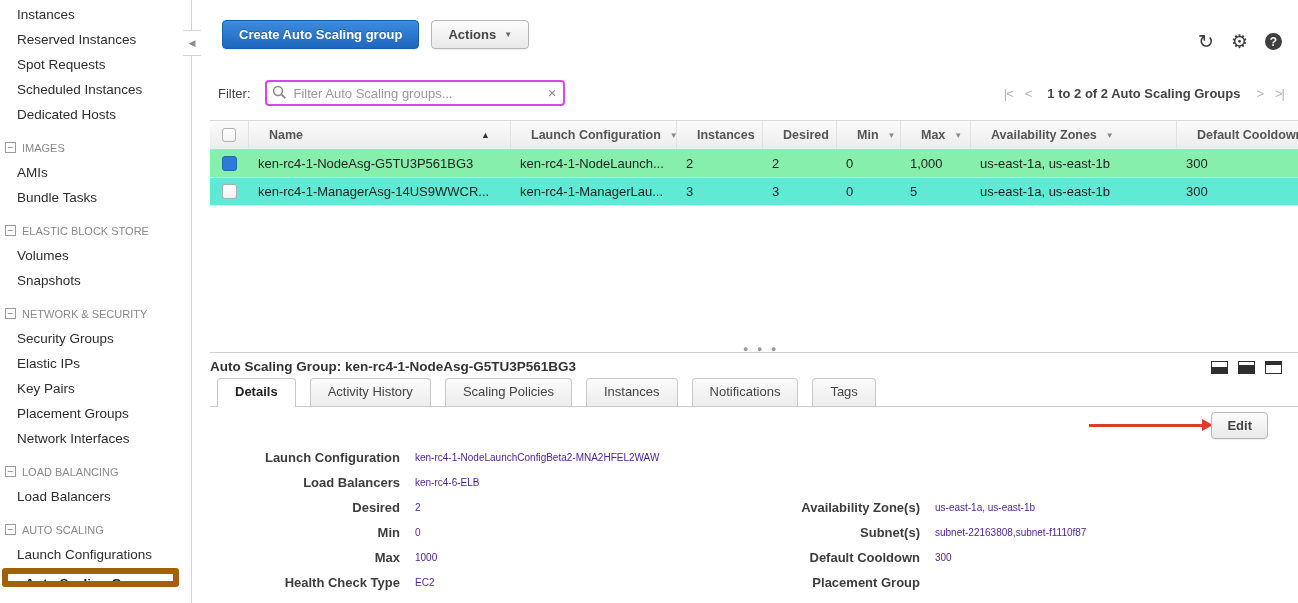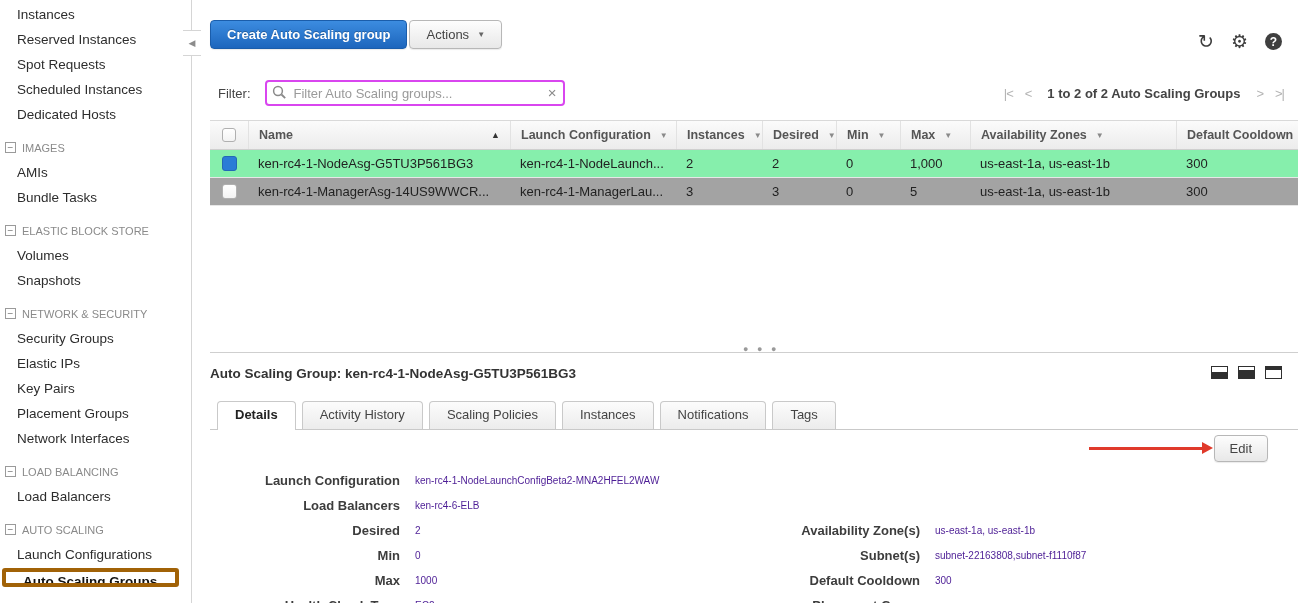--- a/index.html
+++ b/index.html
@@ -9,35 +9,35 @@
 
   
   .sidebar { width:192px; flex:none; border-right:1px solid #d5d5d5; padding-top:2px; background:#fff; }
   .side-link { height:25px; line-height:25px; padding-left:17px; font-size:13.5px; color:#2d2d2d;
     cursor:pointer; white-space:nowrap; overflow:hidden; }
   .side-section { margin-top:8px; height:25px; display:flex; align-items:center; gap:6px;
     padding-left:5px; color:#8a8a8a; font-size:11px; white-space:nowrap; cursor:pointer; }
   .section-box { width:11px; height:11px; border:1px solid #9a9a9a; color:#777; font-size:10px;
     line-height:9px; text-align:center; flex:none; background:#fff; }
   .side-link.selected { height:19px; line-height:19px; margin:1px 12px 1px 2px; 
-    border:4px solid #a16207; border-radius:3px; font-weight:bold; color:#111; }
+    border:6px solid #a16207; border-radius:3px; font-weight:bold; color:#111; }
   .collapse-tab { position:absolute; left:183px; top:30px; width:18px; height:26px;
     display:flex; align-items:center; justify-content:center; color:#8c8c8c; font-size:9px;
     cursor:pointer; z-index:5; background:#fff; border:1px solid #d5d5d5; border-left:none; border-right:none; }
 
   
   .content { position:relative; flex:1; padding:0 0 0 18px; background:#fff; }
 
-  .toolbar { margin-top:20px; height:29px; display:flex; align-items:center; gap:2px; }
+  .toolbar { margin-top:20px; height:29px; display:flex; align-items:center; gap:12px;margin-left:12px; }
   .btn { display:inline-flex; align-items:center; height:29px; padding:0 16px; border-radius:4px;
     font-size:13px; cursor:pointer; box-shadow:0 1px 1px rgba(0,0,0,.08); }
   .btn.primary { background:linear-gradient(#3c8ce0,#1d66bd); border:1px solid #1a5dab;
     color:#fff; font-weight:bold; text-shadow:0 -1px 0 rgba(0,0,0,.25); }
   .btn.default { background:linear-gradient(#fdfdfd,#e8e8e8); border:1px solid #b7b7b7;
-    color:#444; font-weight:normal; }
+    color:#444; font-weight:bold; }
   .btn .caret { font-size:8px; color:#666; margin-left:8px; }
   .top-icons { position:absolute; right:16px; top:32px; display:flex; align-items:center; gap:17px; }
   .tool-icon { font-size:19px; color:#3c3c3c; cursor:pointer; line-height:1; }
   .help-circle { width:17px; height:17px; border-radius:50%; background:#3f3f3f; color:#fff;
     font-size:12px; font-weight:bold; display:flex; align-items:center; justify-content:center; cursor:pointer; }
 
   .filter-row { margin-top:30px; height:28px; display:flex; align-items:center; padding-right:14px; }
   .filter-label { font-weight:normal; color:#444; margin:0 14px 0 8px; }
   .search-wrap { position:relative; width:300px; height:26px; }
   .search-wrap input { width:100%; height:26px; border:2px solid #d946ef; border-radius:4px;
@@ -47,51 +47,51 @@
   .search-icon { position:absolute; left:7px; top:5px; }
   .clear-x { position:absolute; right:8px; top:4px; color:#8a8a8a; font-size:15px; cursor:pointer; }
   .pagination { margin-left:auto; display:flex; align-items:center; gap:12px; }
   .pg { color:#b3b3b3; font-size:13px; letter-spacing:-1px; cursor:pointer; }
   .pg-text { font-weight:bold; color:#444; margin:0 4px; }
 
   
   .grid { display:grid; grid-template-columns:38px 262px 166px 86px 74px 64px 70px 206px minmax(0,1fr); }
   .thead { margin-top:13px; height:30px; background:linear-gradient(#fbfbfb,#ececec);
     border-top:1px solid #d9d9d9; border-bottom:1px solid #cfcfcf; }
-  .th { display:flex; align-items:center; padding:0 10px; font-size:12.5px; font-weight:bold;
+  .th { display:flex; align-items:center; padding:0 20px; font-size:12.5px; font-weight:bold;
     color:#555; white-space:nowrap; overflow:hidden; cursor:pointer; border-left:1px solid #e2e2e2; }
   .th:first-child { border-left:none; justify-content:center; padding:0; }
   .sort { font-size:8px; color:#8a8a8a; margin-left:9px; }
   .sort.asc { font-size:9px; color:#333; margin-left:auto; }
-  .trow { height:28px; border-bottom:1px solid #e7e7e7; cursor:pointer; background:#a3a3a3; }
+  .trow { height:28px; border-bottom:1px solid #e7e7e7; cursor:pointer; background:#5eead4; }
   .trow.selected { background:#86efac; }
   .td { display:flex; align-items:center; padding:0 10px; font-size:13px; color:#222;
     white-space:nowrap; overflow:hidden; }
   .td:first-child { justify-content:center; padding:0; }
   .cb { width:15px; height:15px; border:1px solid #b0b0b0; border-radius:3px;
     background:linear-gradient(#fff,#f3f3f3); cursor:pointer; }
   .cb.small { width:14px; height:14px; }
   .cb.checked { background:#2a7cd6; border-color:#2368b5; }
 
   
   .split-divider { margin-top:146px; border-top:1px solid #cfcfcf; position:relative; cursor:row-resize; }
   .dots { position:absolute; left:49%; top:-9px; color:#9a9a9a; font-size:9px; letter-spacing:3px; }
 
   
-  .detail-header { margin-top:13px; height:21px; display:flex; align-items:flex-start; padding-right:16px; }
+  .detail-header { height:21px; display:flex; align-items:flex-end; padding-right:16px; }
   .detail-title { font-weight:bold; font-size:13.5px; color:#333; }
   .pane-icons { margin-left:auto; display:flex; gap:10px; }
   .pane { width:17px; height:13px; border:1px solid #2f2f2f; position:relative; background:#fff;
     display:inline-block; cursor:pointer; }
   .pane.p1::after { content:''; position:absolute; left:0; right:0; bottom:0; height:6px; background:#2f2f2f; }
   .pane.p2 { background:#2f2f2f; }
   .pane.p2::after { content:''; position:absolute; left:0; right:0; top:0; height:3px; background:#fff; }
   .pane.p3::after { content:''; position:absolute; left:0; right:0; top:0; height:3px; background:#2f2f2f; }
 
-  .tabs { margin-top:14px; height:29px; display:flex; gap:6px; padding-left:7px;
+  .tabs { margin-top:4px; height:29px; display:flex; gap:14px; padding-left:7px;
     border-bottom:1px solid #c9c9c9; }
   .tab { height:28px; line-height:26px; padding:0 17px; border:1px solid #c9c9c9; border-bottom:none;
     border-radius:4px 4px 0 0; background:linear-gradient(#fcfcfc,#ececec); color:#444;
     font-size:13px; cursor:pointer; white-space:nowrap; }
   .tab.active { background:#fff; font-weight:bold; color:#222; height:29px; margin-bottom:-1px; }
 
   .edit-row { height:38px; position:relative; }
   .btn.edit { position:absolute; right:30px; top:5px; height:27px; padding:0 15px; }
   .red-arrow { position:absolute; right:96px; top:17px; width:113px; height:3px; background:#e03a2b; }
   .red-arrow::after { content:''; position:absolute; right:-11px; top:-5px; width:0; height:0;

